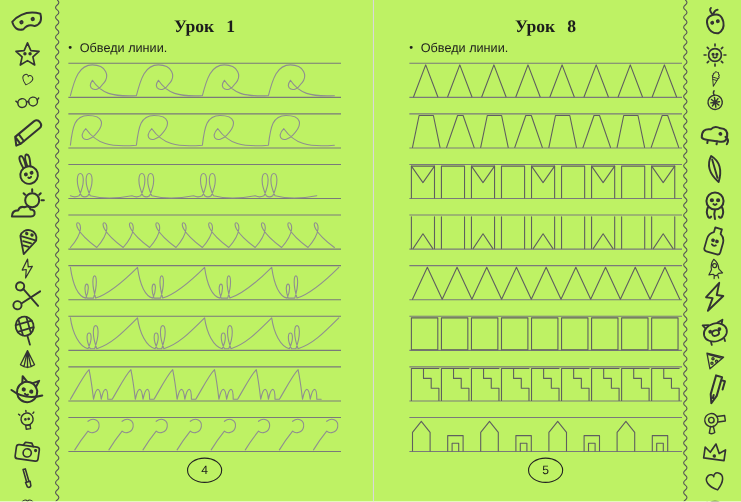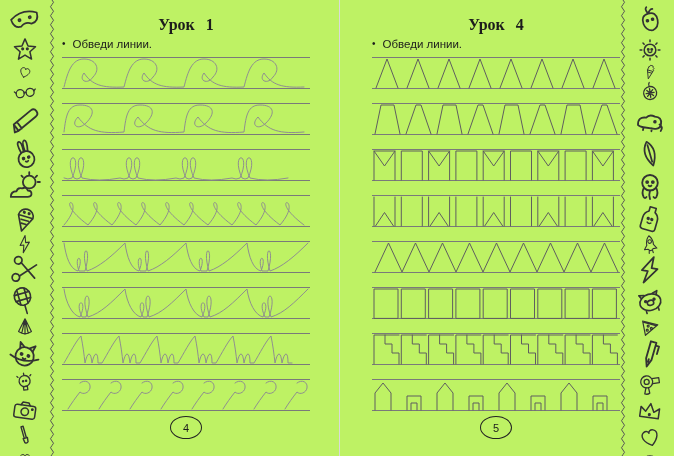--- a/index.html
+++ b/index.html
@@ -166,21 +166,21 @@
           </svg></div>
       </div>
     <div class="page-number">
       <span>4</span>
     </div>
   </div>
 
   <div class="gutter"></div>
 
   <div class="page right">
-    <h1 class="page-title">Урок 4</h1>
+    <h1 class="page-title">Урок 8</h1>
     <div class="instruction">
       <span class="bullet">•</span>
       <span>Обведи линии.</span>
     </div>
     <div class="rows" id="rows-1">
         <div class="trace-row"><svg width="248" height="34" viewBox="0 0 248 34">
             <path d="M0,1.5 H248 M0,32.5 H248" stroke="#7a7a7a" stroke-width="1" fill="none"></path>
             <path d="M4,32 l11,-29 l11,29" stroke="#5f5f5f" stroke-width="1" fill="none" stroke-linecap="round" stroke-linejoin="round"></path>
             <path d="M35,32 l11,-29 l11,29" stroke="#5f5f5f" stroke-width="1" fill="none" stroke-linecap="round" stroke-linejoin="round"></path>
             <path d="M66,32 l11,-29 l11,29" stroke="#5f5f5f" stroke-width="1" fill="none" stroke-linecap="round" stroke-linejoin="round"></path>

